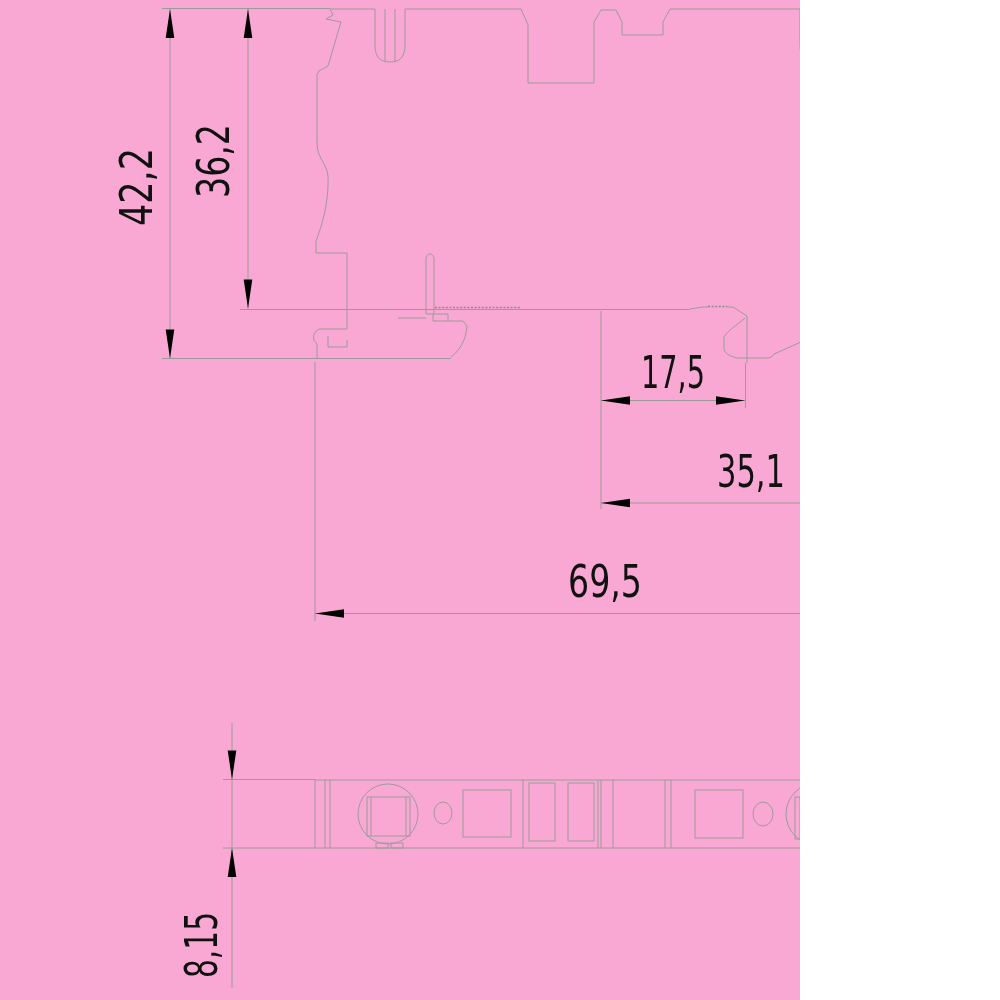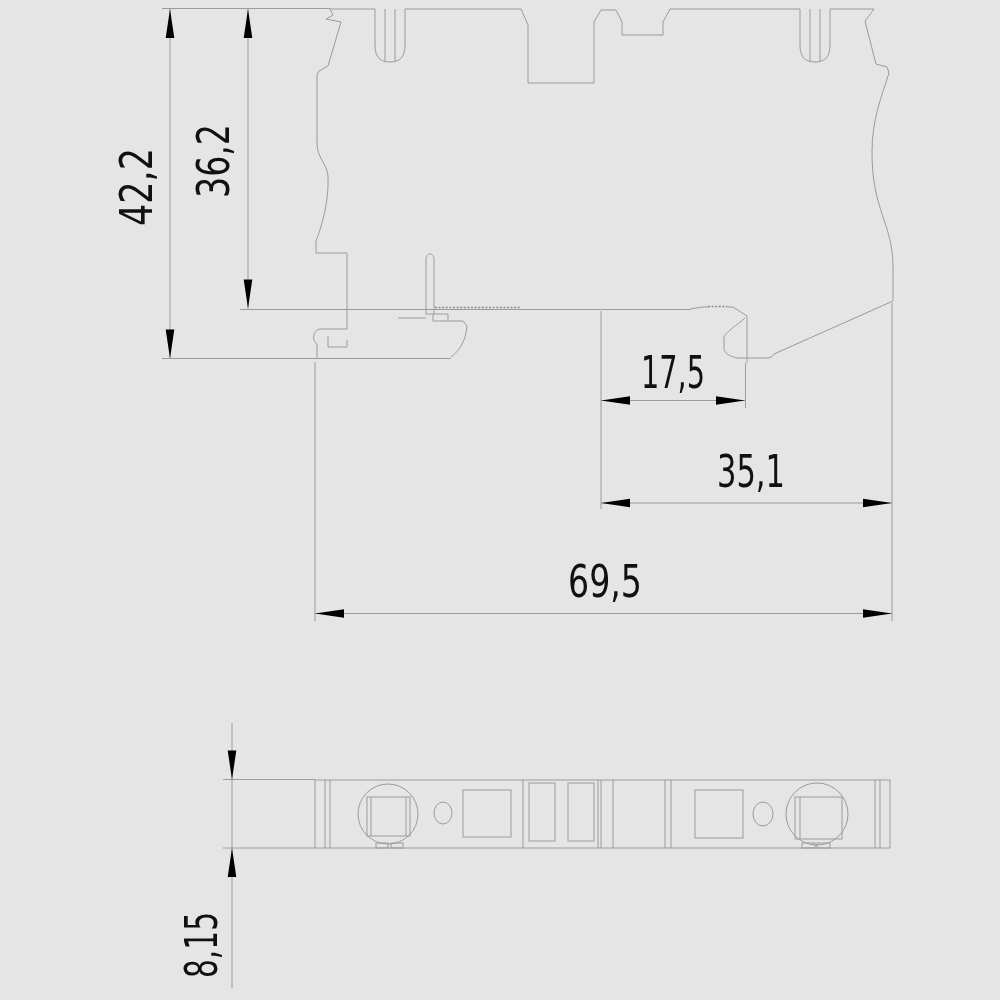--- a/index.html
+++ b/index.html
@@ -1,16 +1,16 @@
 <!DOCTYPE html>
 <html><head>
 <meta charset="utf-8">
 <style>
   html,body{margin:0;padding:0;background:#ffffff;}
-  .canvas{position:relative;width:1000px;height:1000px;background:#e5e5e5;overflow:hidden;}
+  .canvas{position:relative;width:800px;height:1000px;background:#f9a8d4;overflow:hidden;}
   svg{position:absolute;left:0;top:0;}
   .geo{stroke:#9b9b9b;stroke-width:1;fill:none;}
   .dimline{stroke:#9b9b9b;stroke-width:1;fill:none;}
   .knurl{stroke:#8a8a8a;stroke-width:1.6;fill:none;stroke-dasharray:2 1.6;}
   .arrow{fill:#000000;stroke:none;}
   .dimtext{font-family:"DejaVu Sans","Liberation Sans",sans-serif;font-size:45px;fill:#111111;}
 </style>
 </head>
 <body>
 

